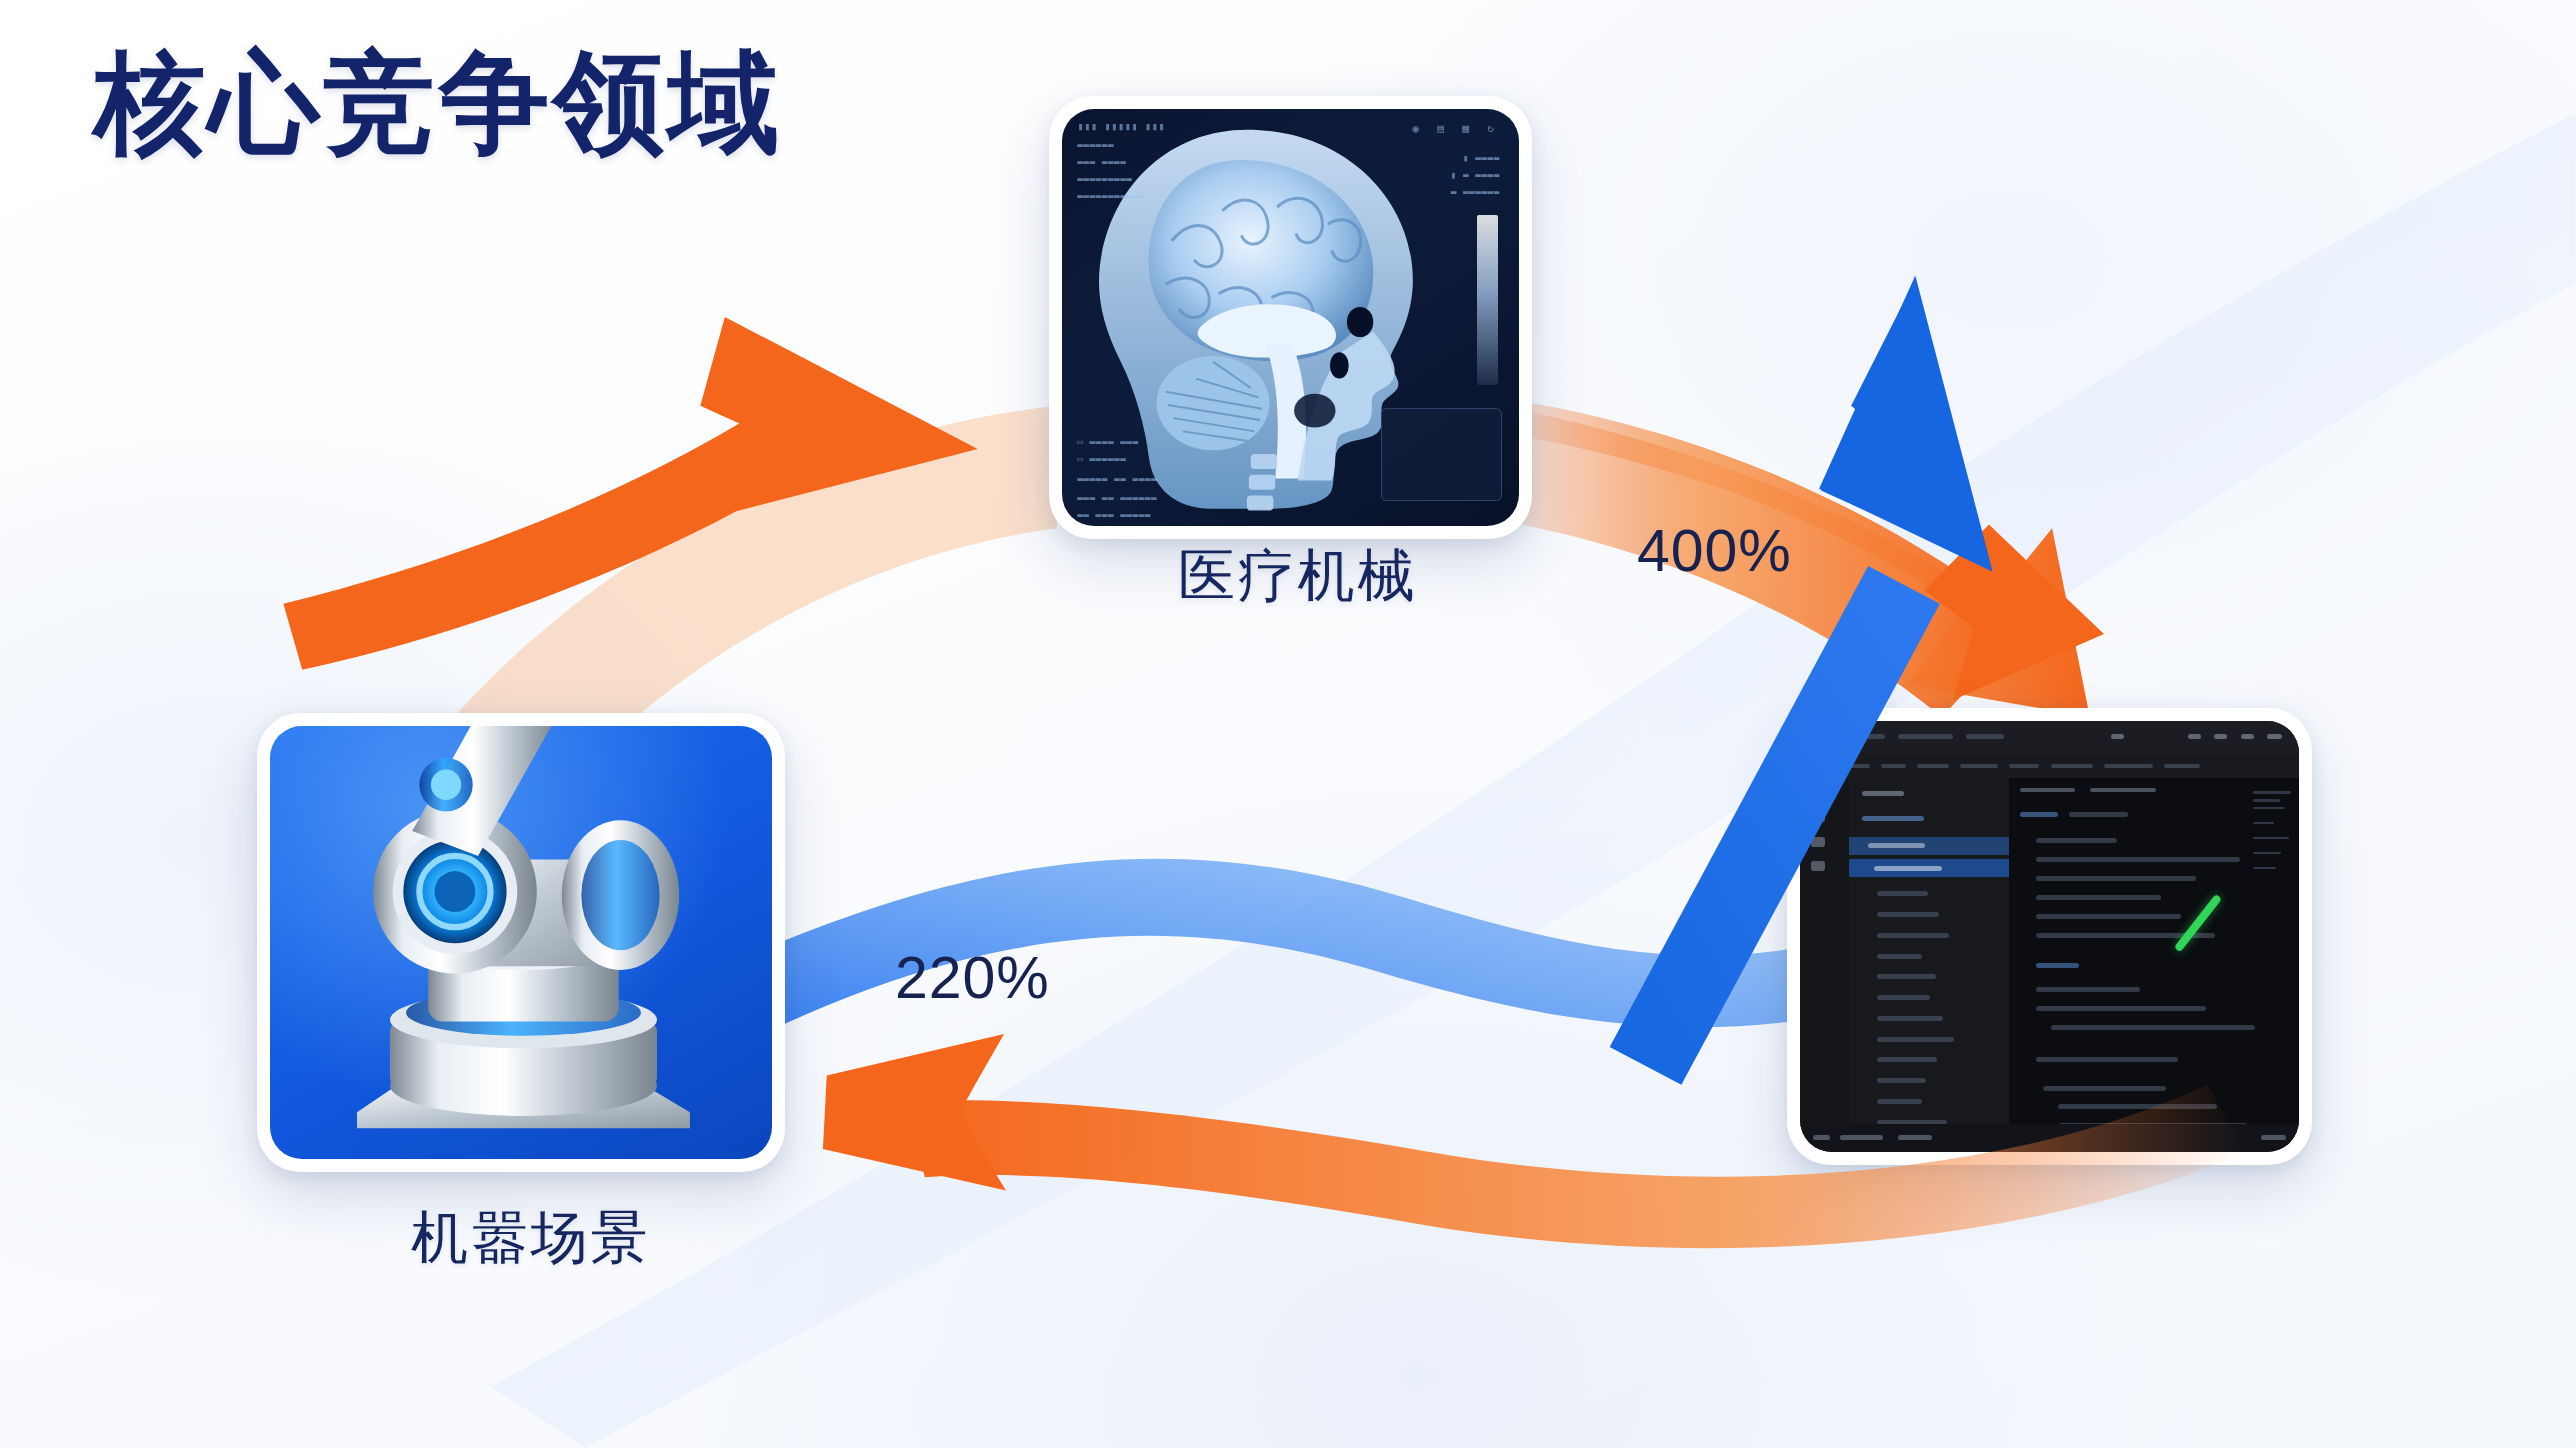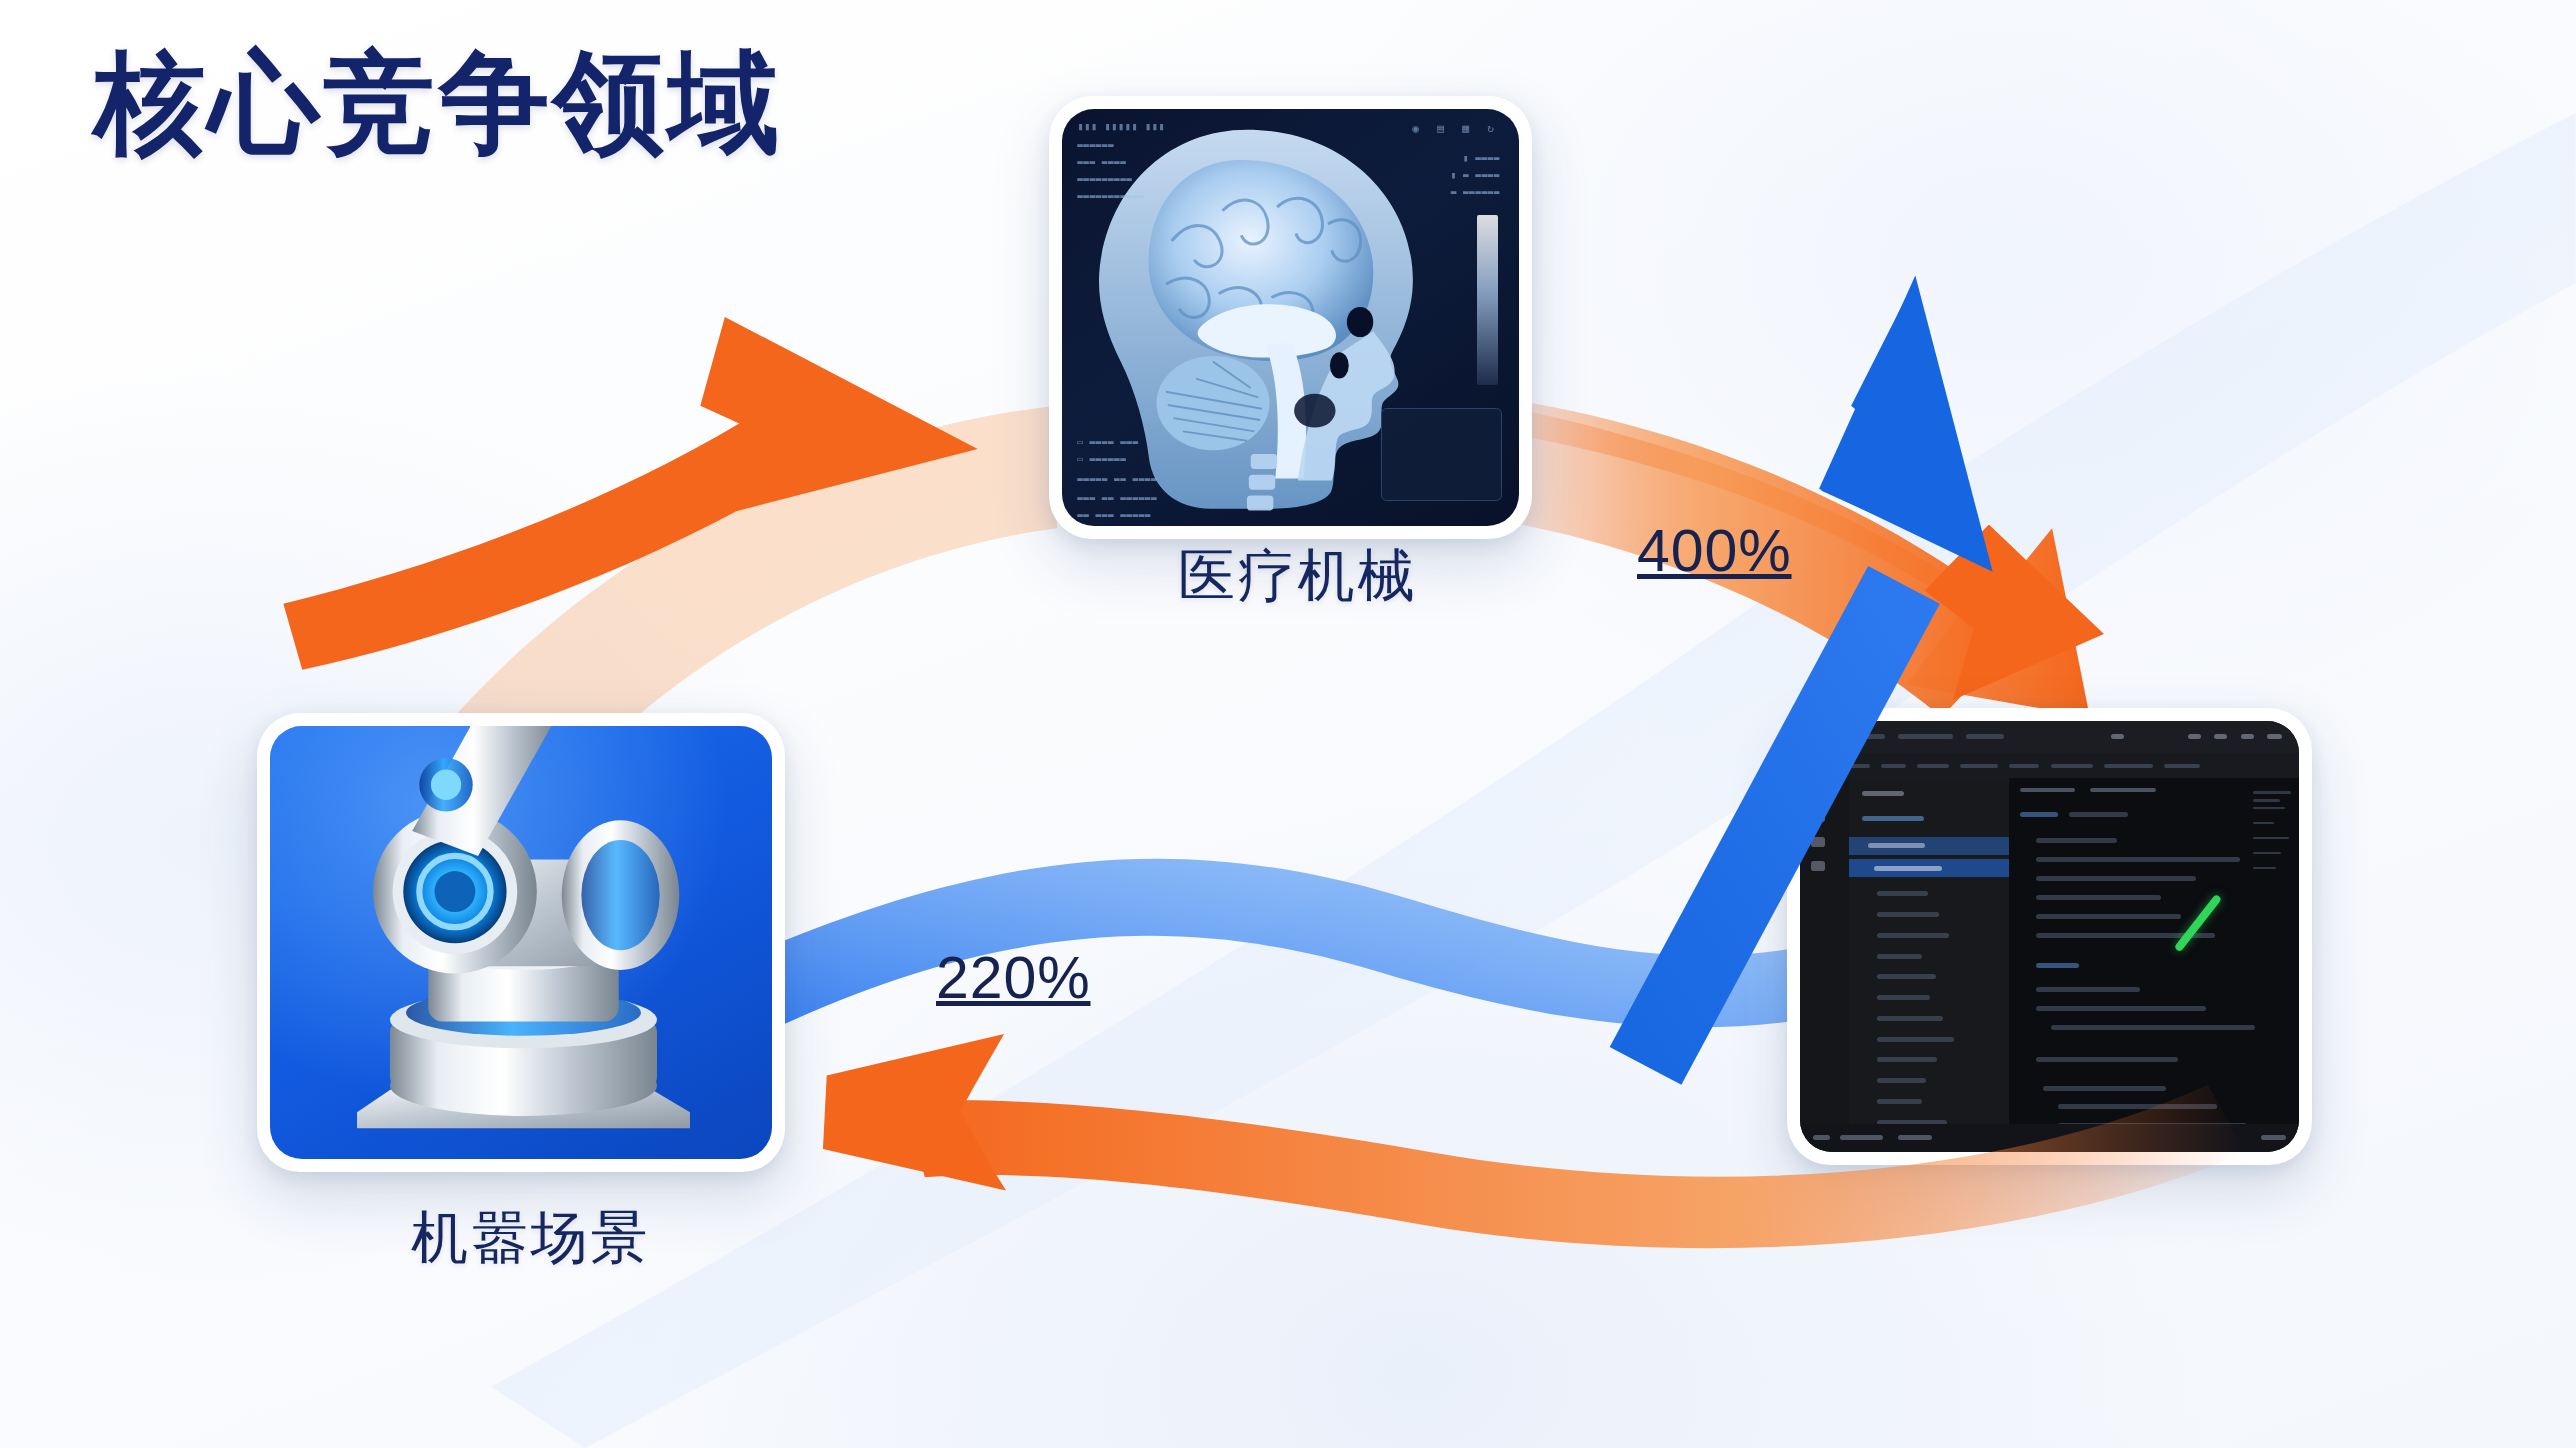--- a/index.html
+++ b/index.html
@@ -89,24 +89,24 @@
     font-weight:800;text-shadow:0 3.8px 13.2px rgba(20,36,107,.18);}
   .card-label{
     position:absolute;color:#15275e;font-size:57px;font-weight:500;letter-spacing:2.8px;
     white-space:nowrap;z-index:8;text-shadow:0 1.9px 5.7px rgba(21,39,94,.10);
   }
   #label-robot{left:411px;top:1200px;}
   #label-brain{left:1178px;top:538px;}
   #label-code{left:1876px;top:1200px;}
   .pct{
     position:absolute;color:#16224f;font-size:59px;font-weight:400;letter-spacing:0.9px;
-    white-space:nowrap;z-index:8;text-decoration:underline;
+    white-space:nowrap;z-index:8;
   }
   #pct-400{left:1637px;top:517px;}
-  #pct-220{left:936px;top:944px;}
+  #pct-220{left:895px;top:944px;}
 </style>
 </head>
 <body>
 
 <div id="stage">
 
   <svg class="layer" id="bg-ribbons" viewBox="0 0 2730 1535">
     <defs>
       <linearGradient id="gBlueRib" x1="0" y1="1" x2="1" y2="0">
         <stop offset="0%" stop-color="#2f7af0" stop-opacity=".95"></stop>

